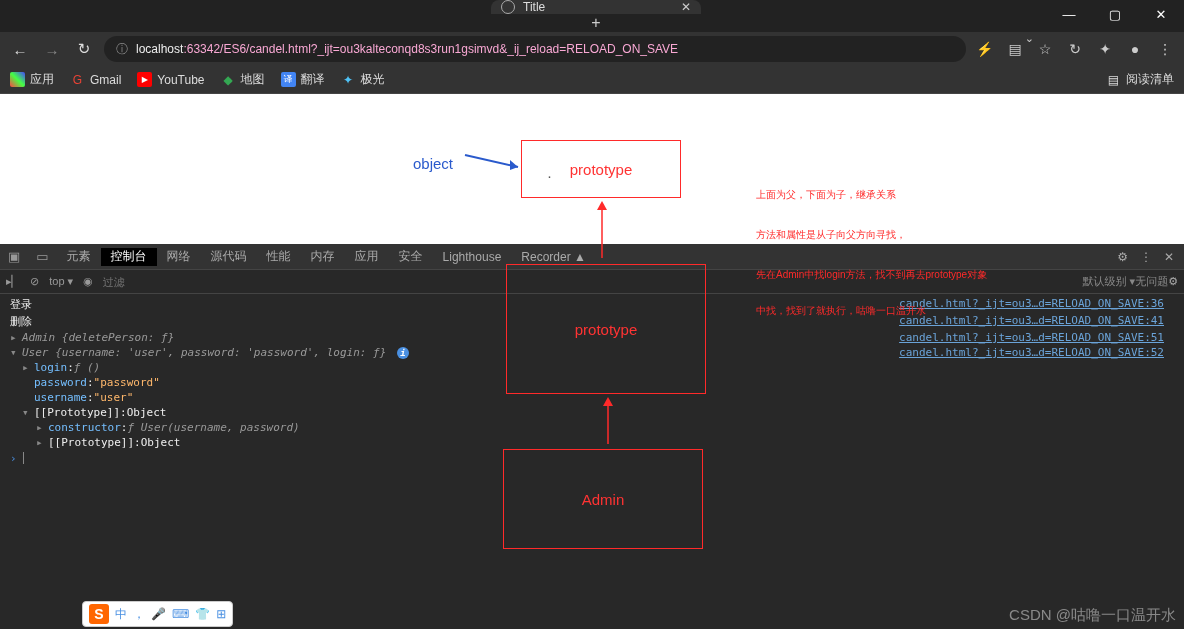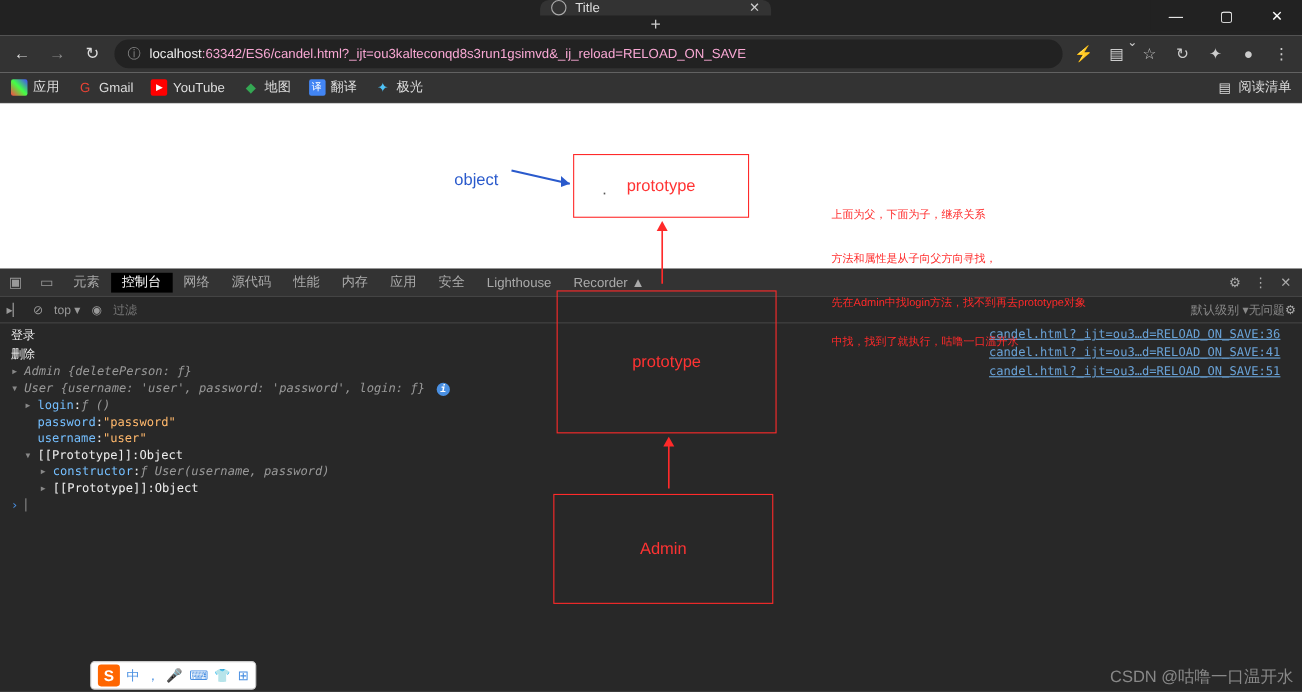--- a/index.html
+++ b/index.html
@@ -196,20 +196,21 @@
         <span class="kw-gray">Admin </span><span class="kw-gray">{</span><span class="kw-gray">deletePerson</span><span class="kw-gray">: </span><span class="kw-gray">ƒ</span><span class="kw-gray">}</span>
       </span>
       <span class="console-link">candel.html?_ijt=ou3…d=RELOAD_ON_SAVE:51</span>
     </div>
     <div class="console-line">
       <span class="arrow">▾</span>
       <span class="console-text">
         <span class="kw-gray">User </span><span class="kw-gray">{</span><span class="kw-gray">username</span><span class="kw-gray">: </span><span class="kw-gray">'user'</span><span class="kw-gray">, </span><span class="kw-gray">password</span><span class="kw-gray">: </span><span class="kw-gray">'password'</span><span class="kw-gray">, </span><span class="kw-gray">login</span><span class="kw-gray">: </span><span class="kw-gray">ƒ</span><span class="kw-gray">}</span>
         <span class="badge-i">i</span>
       </span>
+      <span class="console-link">candel.html?_ijt=ou3…d=RELOAD_ON_SAVE:52</span>
     </div>
     <div class="console-line indent1">
         <span class="arrow">▸</span>
         <span class="kw-cyan">login</span>
         <span class="kw-white">: </span>
         <span class="kw-gray">ƒ ()</span>
       </div>
     <div class="console-line indent1">
         <span style="width:12px"></span>
         <span class="kw-cyan">password</span>

